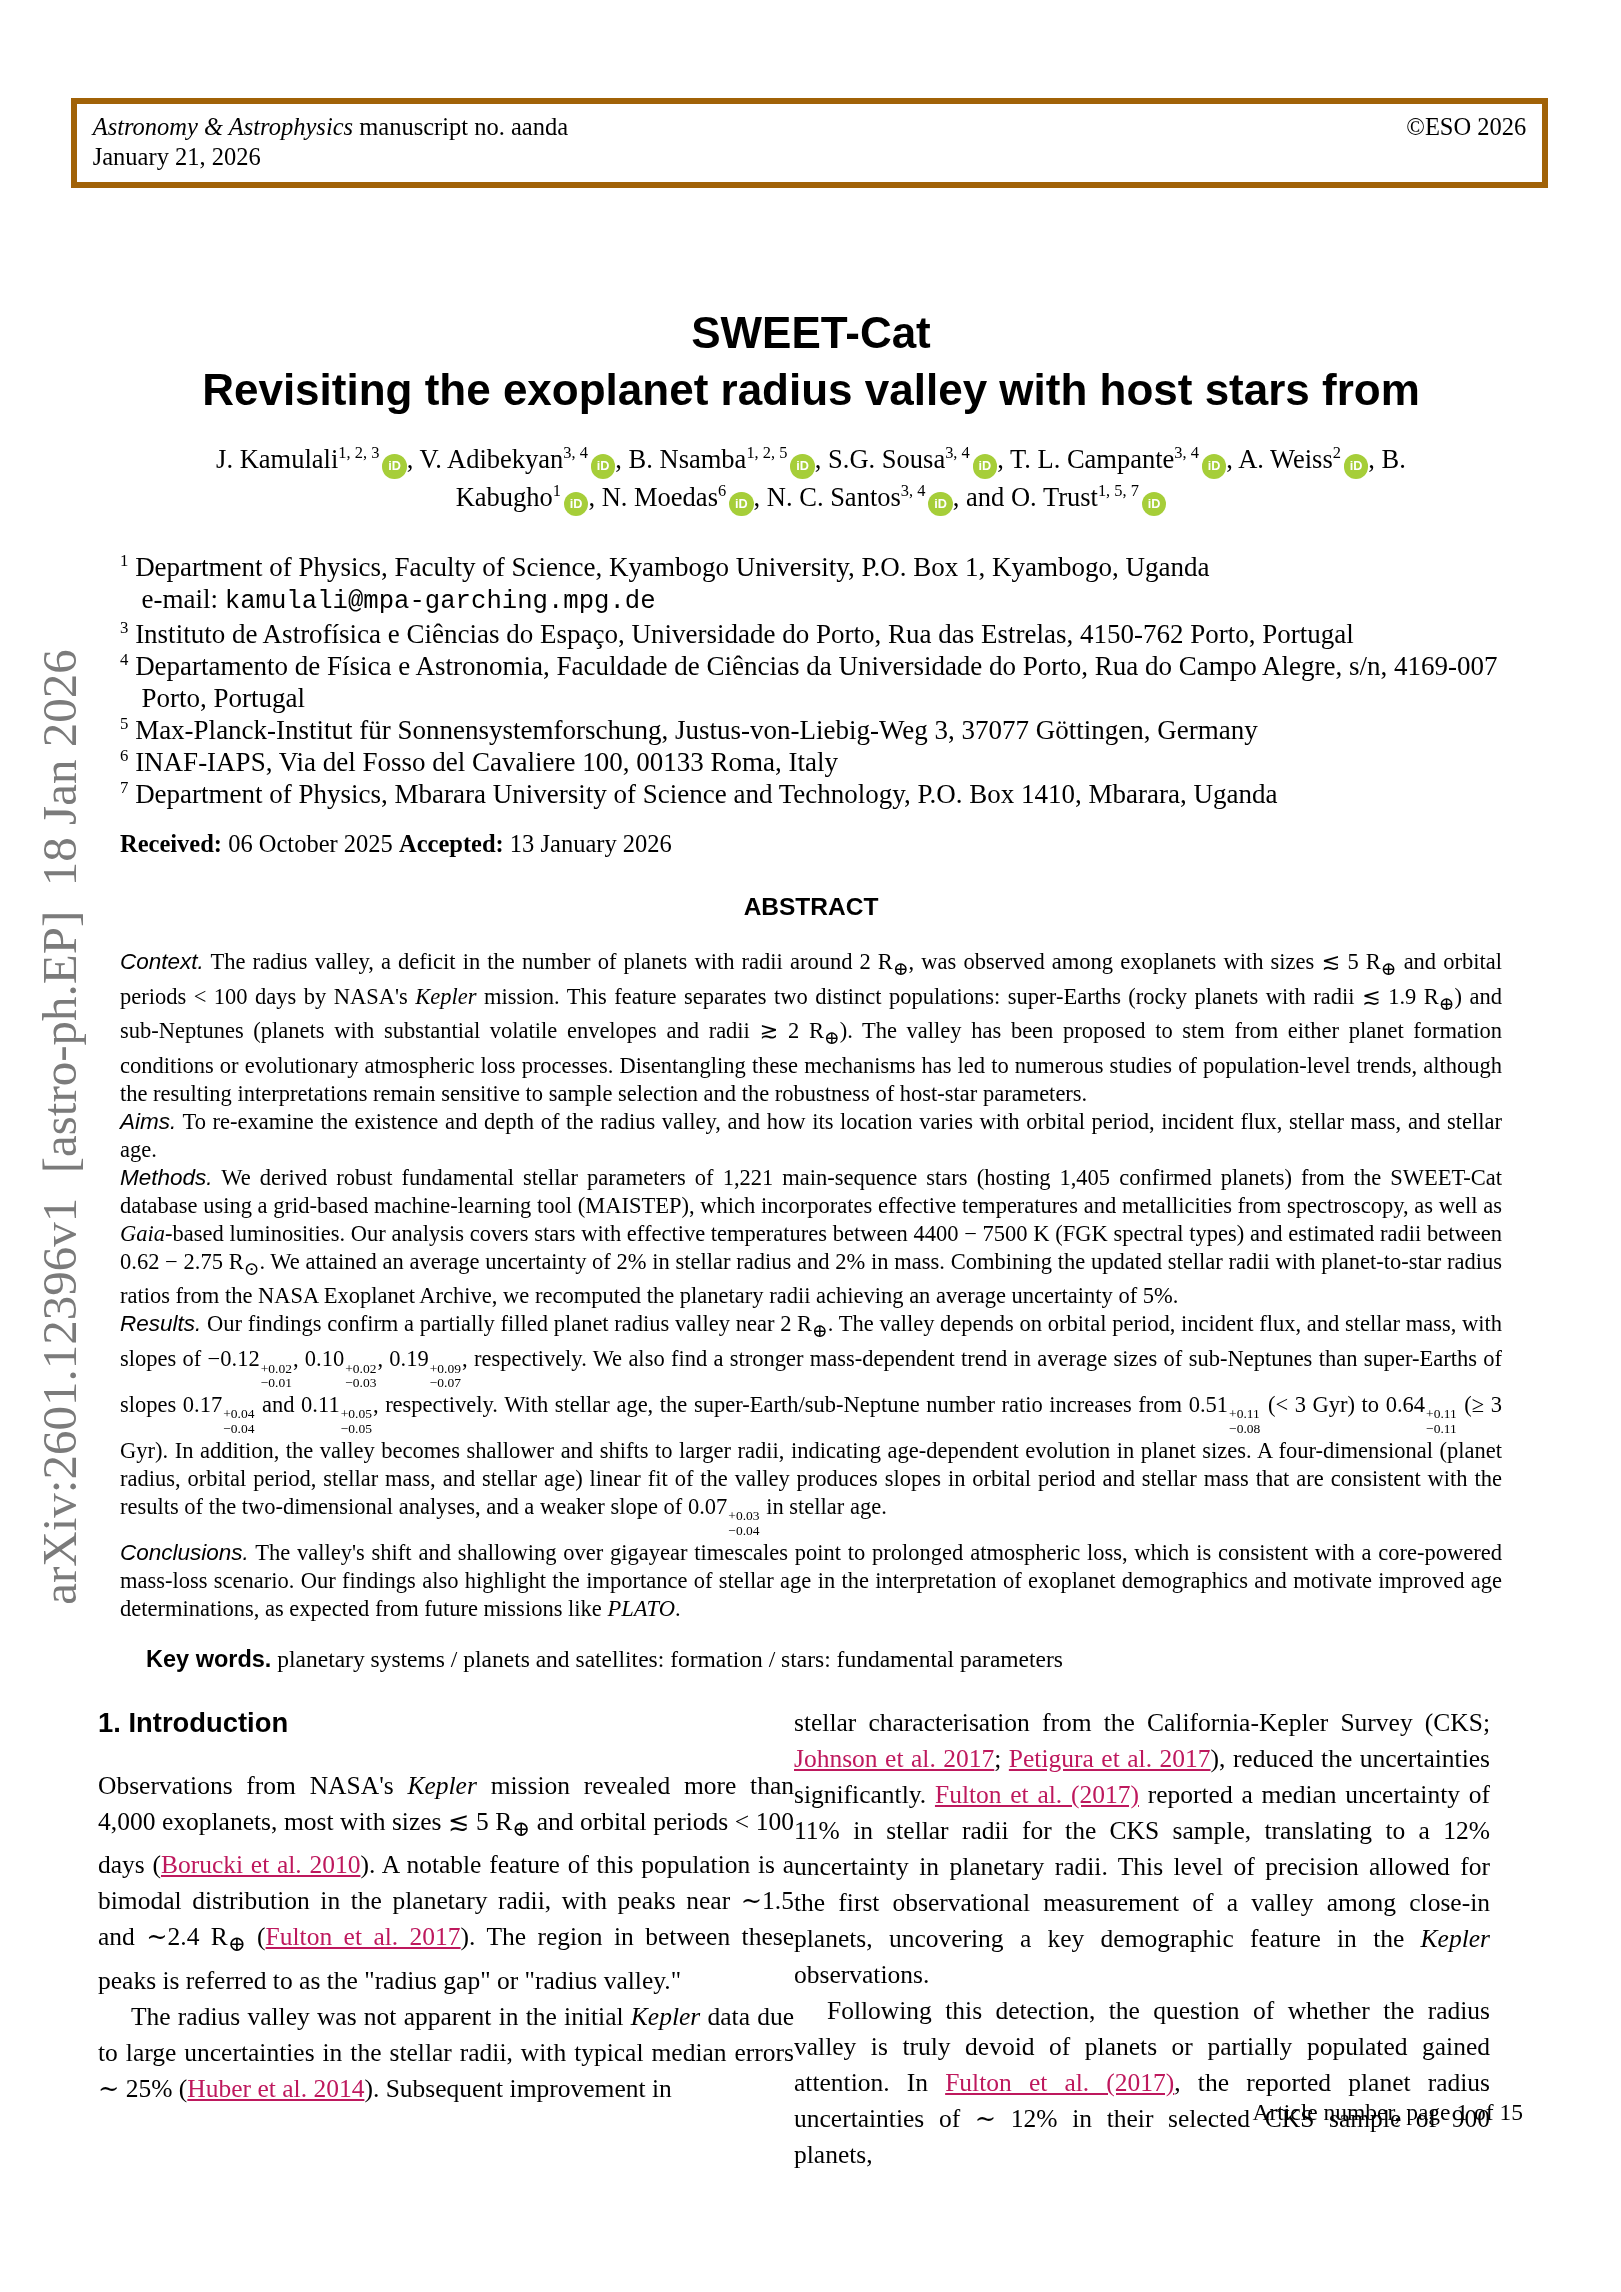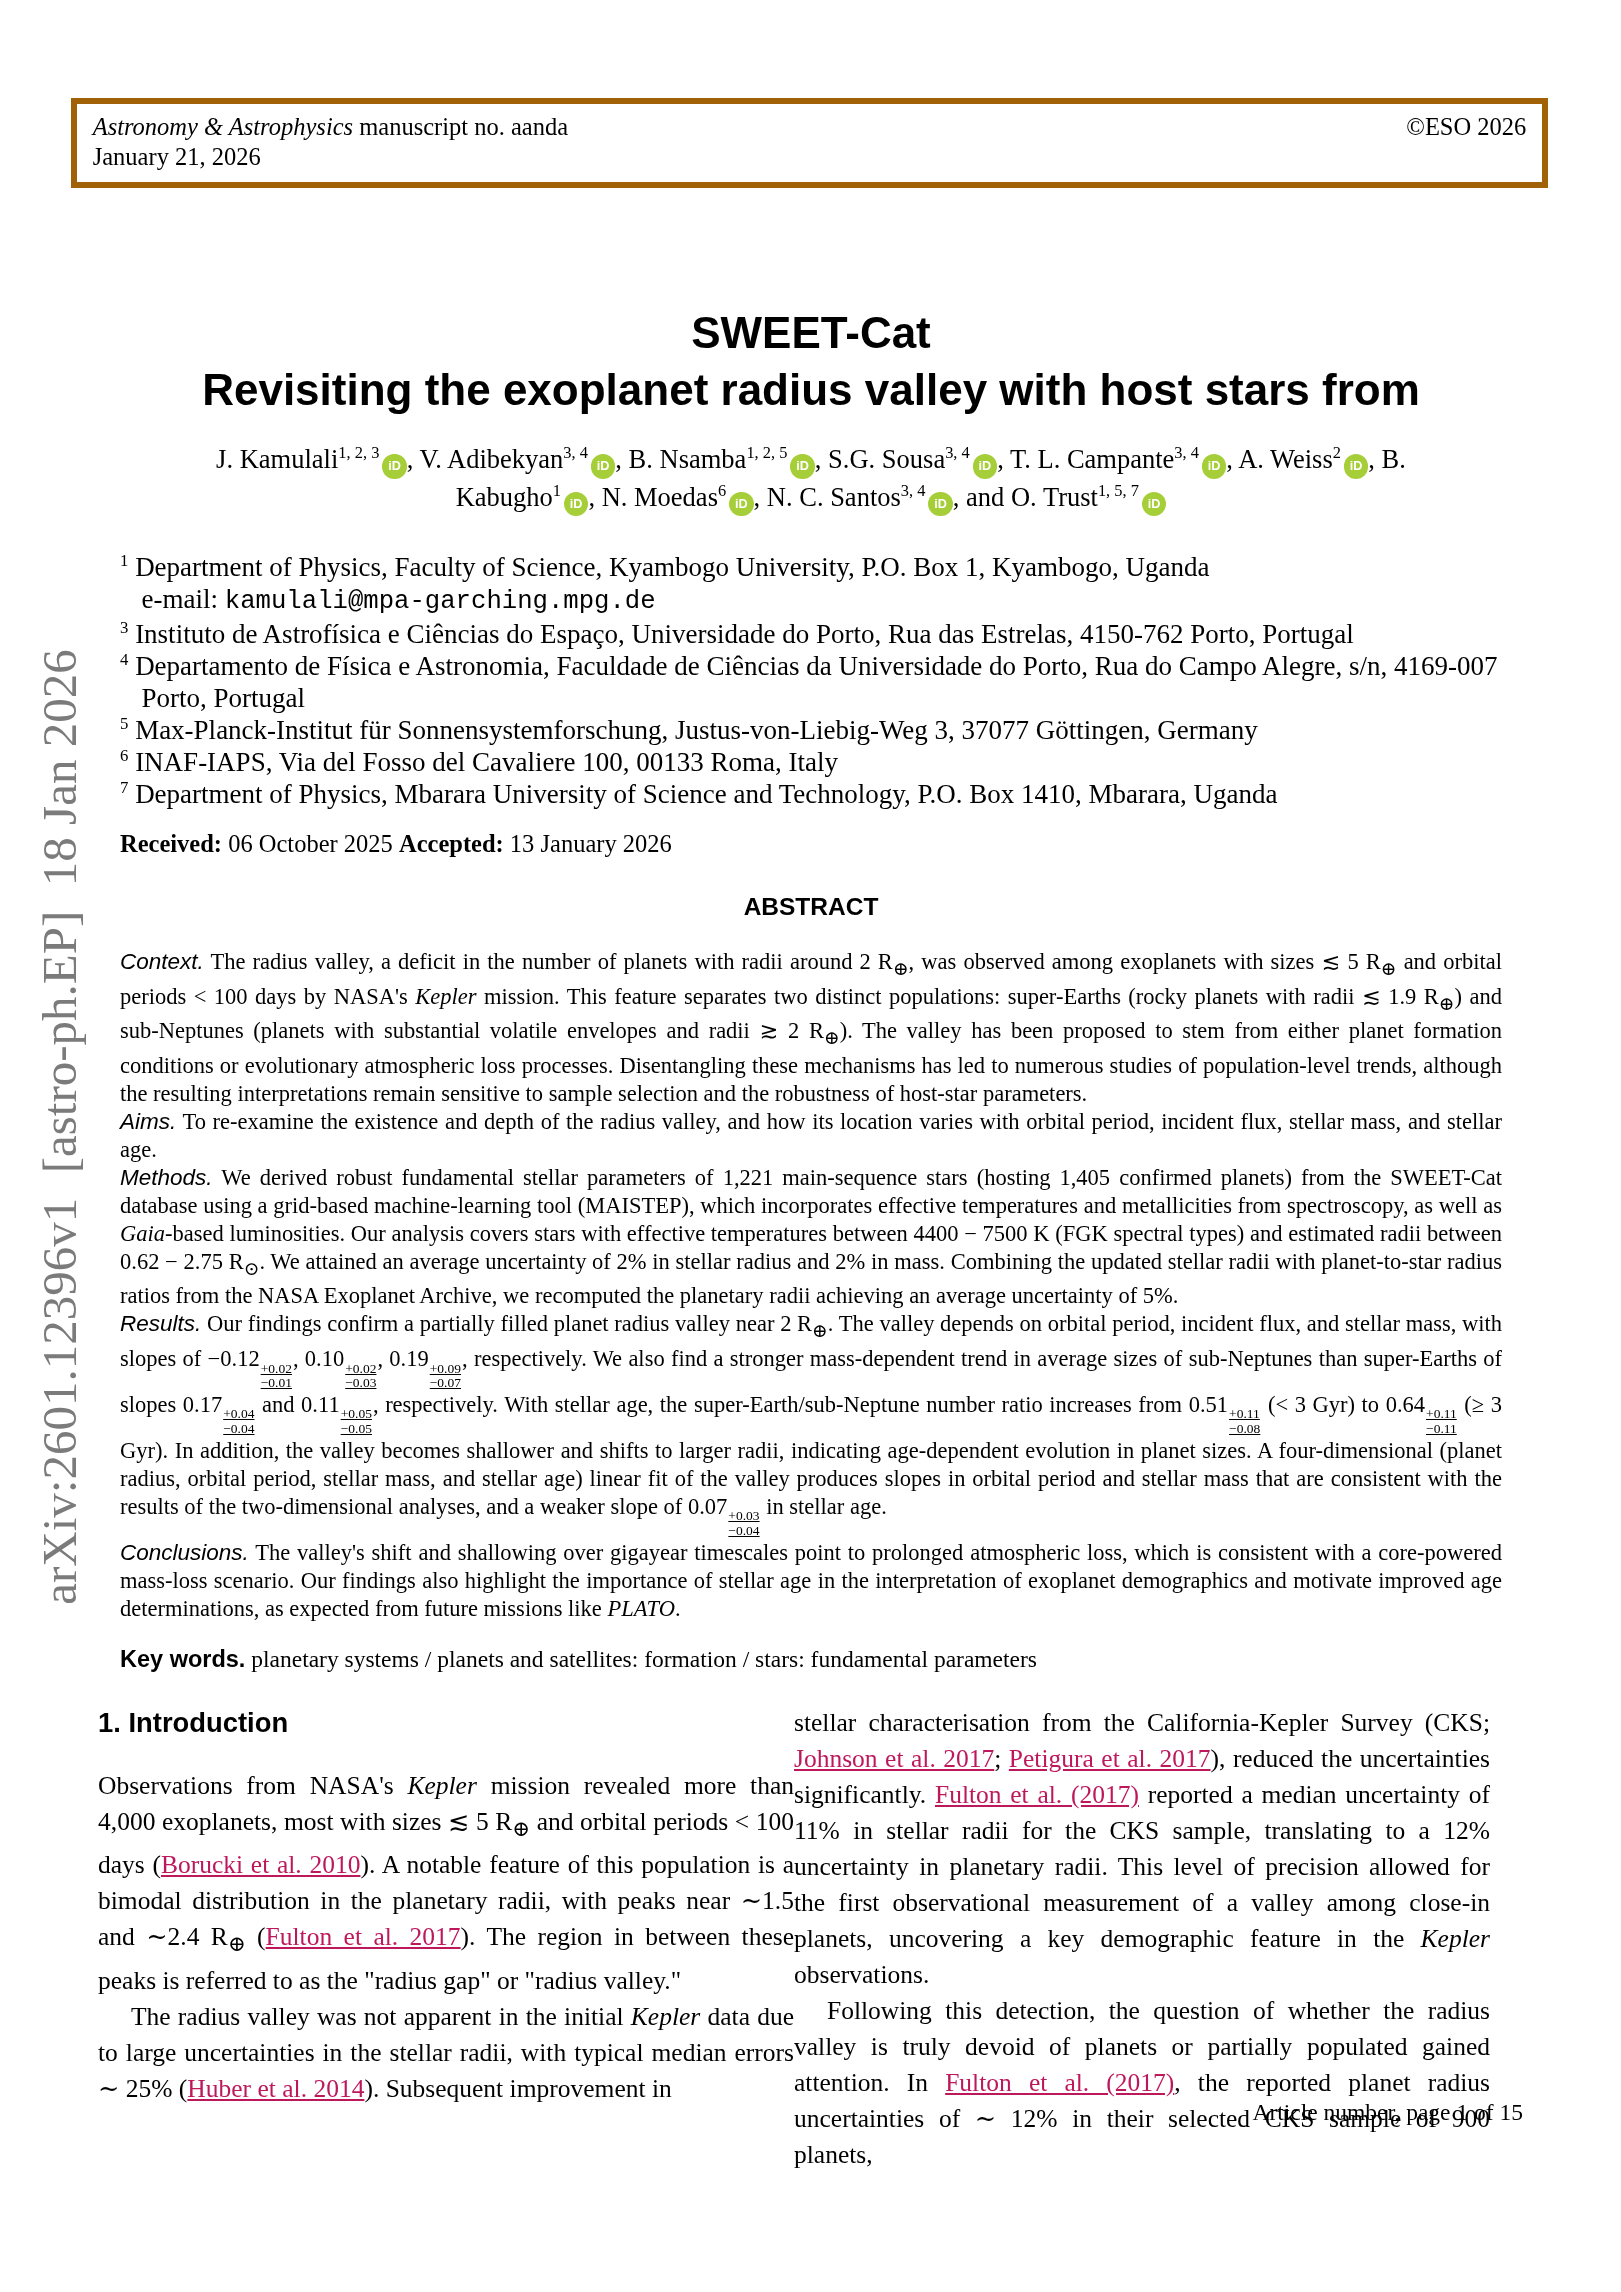--- a/index.html
+++ b/index.html
@@ -34,33 +34,33 @@
   .mono{font-family:"Liberation Mono","DejaVu Sans Mono",monospace;font-size:0.95em;}
   .received{margin-top:19.6px;font-size:24.5px;}
   .blab{font-weight:bold;}
   .abstract-heading{margin-top:35px;text-align:center;
                     font-family:"Liberation Sans","DejaVu Sans",sans-serif;
                     font-weight:bold;font-size:24.5px;}
   .abstract-body{margin-top:27.4px;font-size:22.5px;line-height:28px;text-align:justify;}
   .abpara{margin:0;}
   .ablabel{font-family:"Liberation Sans","DejaVu Sans",sans-serif;font-style:italic;}
   .keywords{margin-top:23.5px;font-size:23.5px;}
-  .kw-label{font-family:"Liberation Sans","DejaVu Sans",sans-serif;font-weight:bold;}
+  .kw-label{font-family:"Liberation Sans","DejaVu Sans",sans-serif;font-weight:bold;margin-left:26px;}
 
   
   .columns{position:absolute;left:98px;top:1705px;width:1425px;display:flex;
            font-size:25.5px;line-height:36px;text-align:justify;}
   .col{width:696px;}
   .intro-heading{font-family:"Liberation Sans","DejaVu Sans",sans-serif;font-weight:bold;
                  font-size:27.4px;margin:0 0 27.4px;}
   .para{margin:0;}
   .para.indent{text-indent:33px;}
   .c{color:#be185d;text-decoration:underline;}
   .ss{display:inline-flex;flex-direction:column;font-size:0.6em;line-height:1.08;
-      vertical-align:-0.5em;margin:0 1px;text-align:left;text-decoration:underline;}
+      vertical-align:-0.5em;margin:0 1px;text-align:left;}
 
   .footer{position:absolute;right:98px;top:2099px;font-size:23.5px;}
 </style>
 </head>
 <body>
 
 <div class="page">
 
   <div class="header-box">
     <div>

